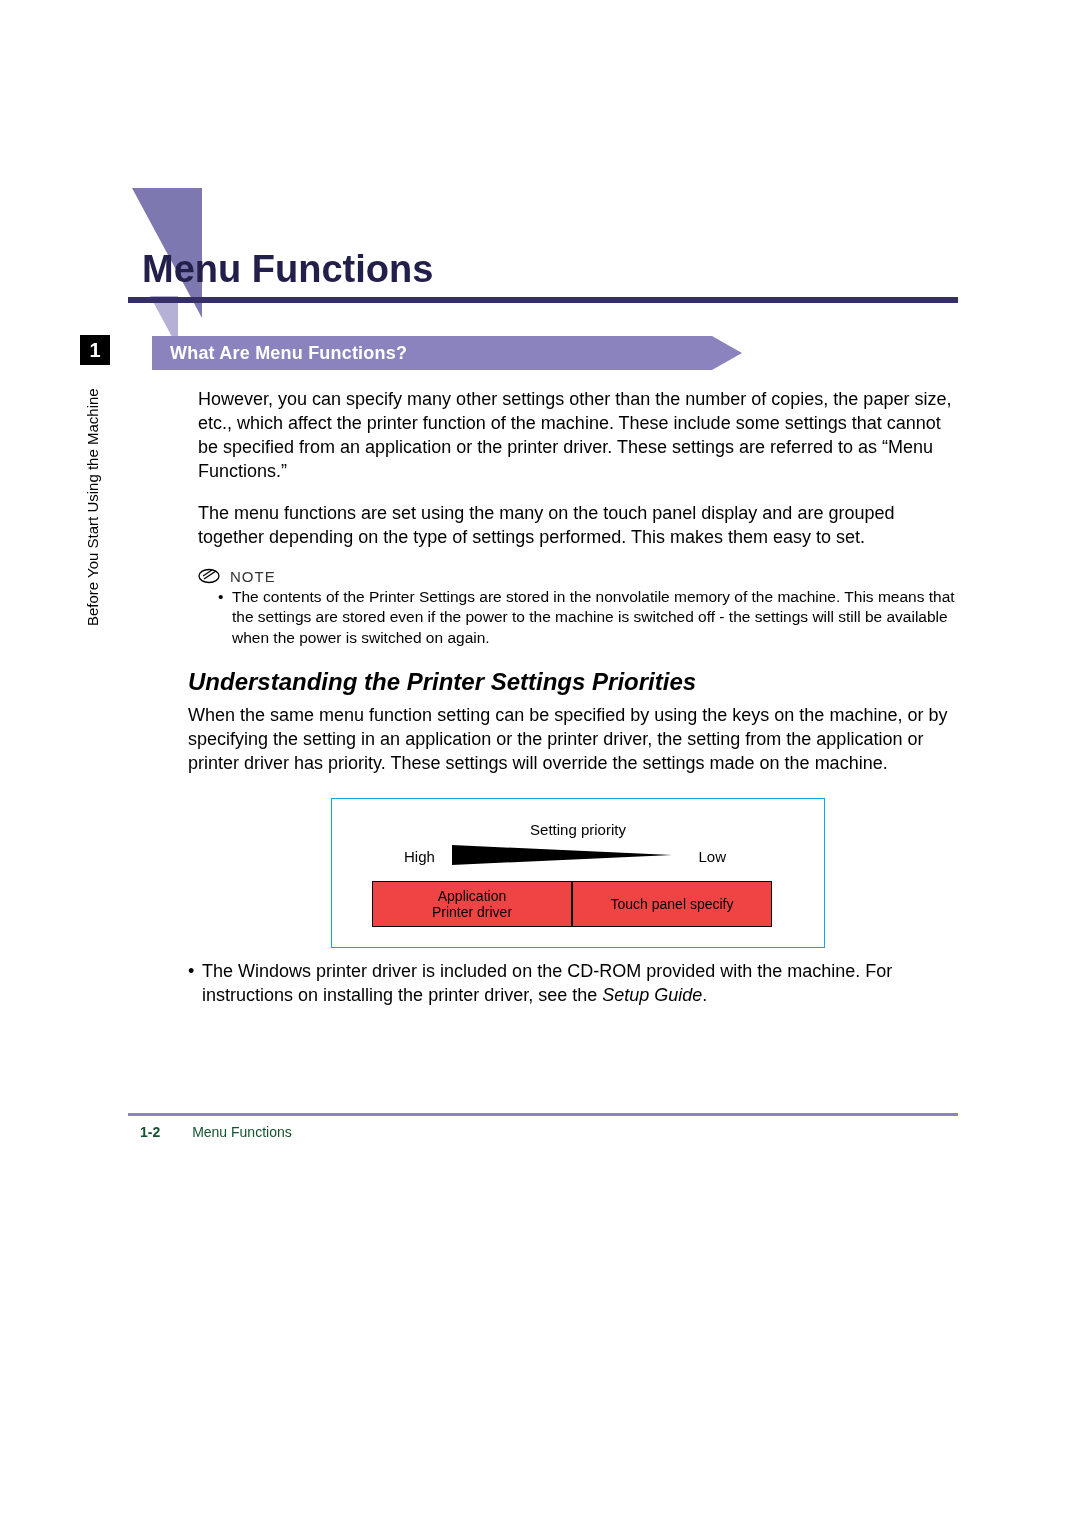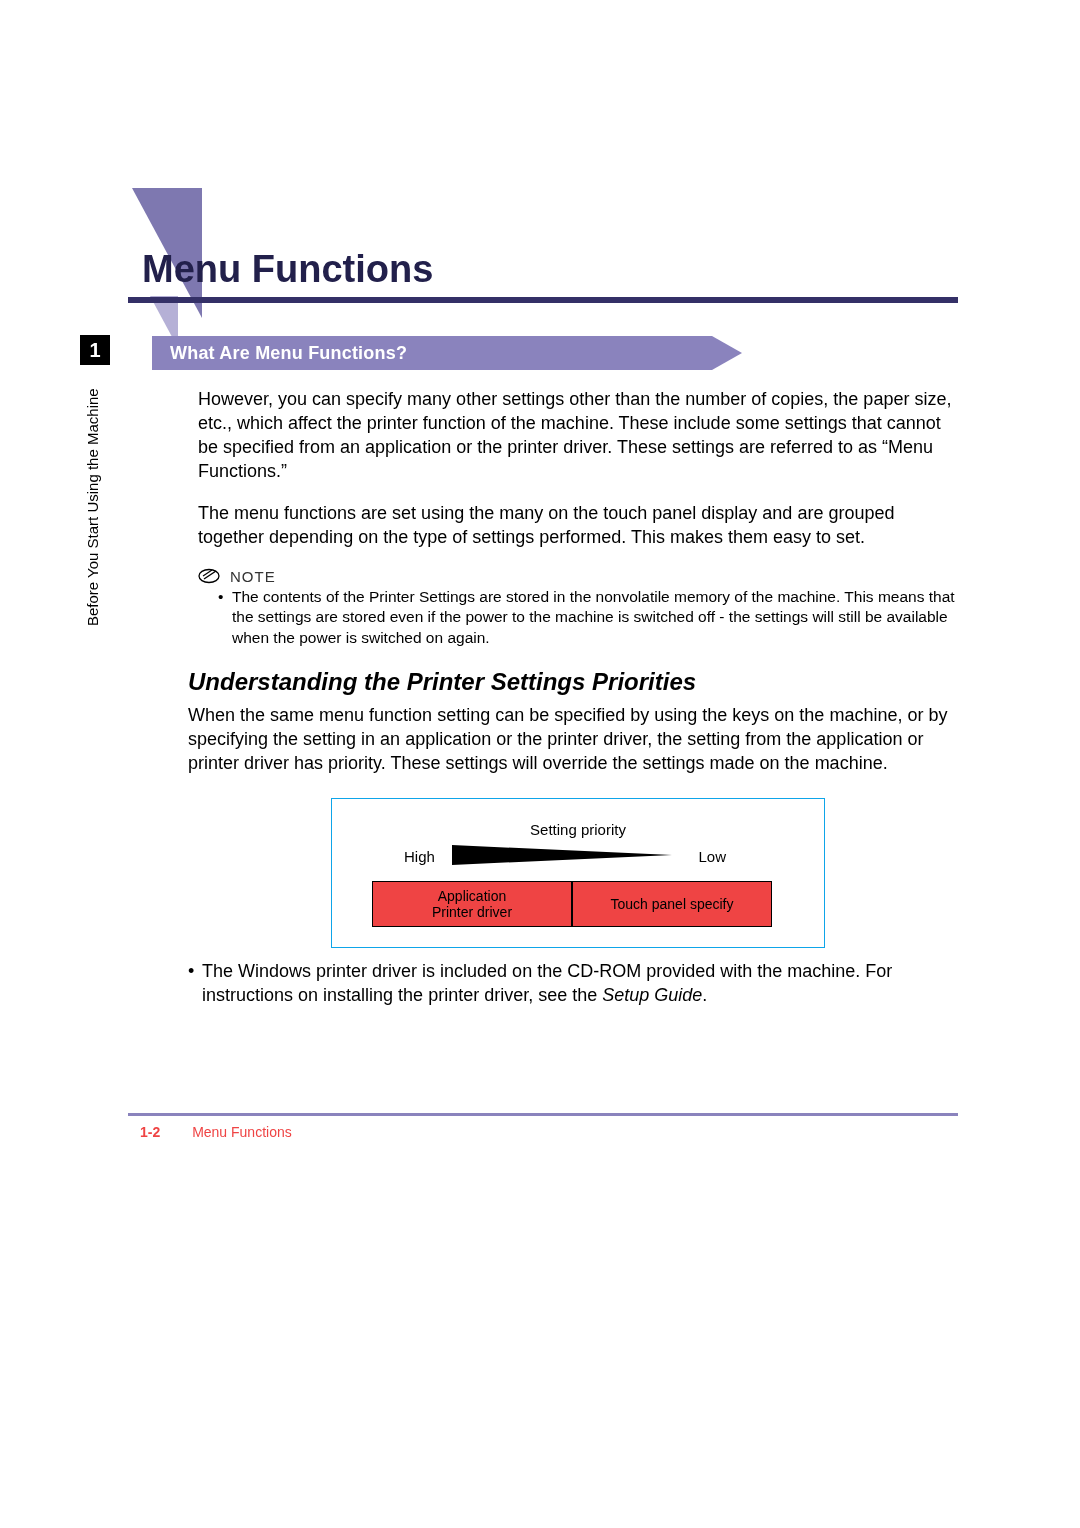--- a/index.html
+++ b/index.html
@@ -234,21 +234,21 @@
     top: 1113px;
     width: 830px;
     height: 3px;
     background: #8A83BD;
   }
   .footer {
     position: absolute;
     left: 140px;
     top: 1124px;
     font-size: 14px;
-    color: #ef4444;
+    color: #14532d;
   }
   .footer .pn { font-weight: 700; margin-right: 28px; }
 </style>
 </head>
 <body>
 
 <div class="page">
 
   <div class="deco-triangle"></div>
   <div class="deco-small"></div>

